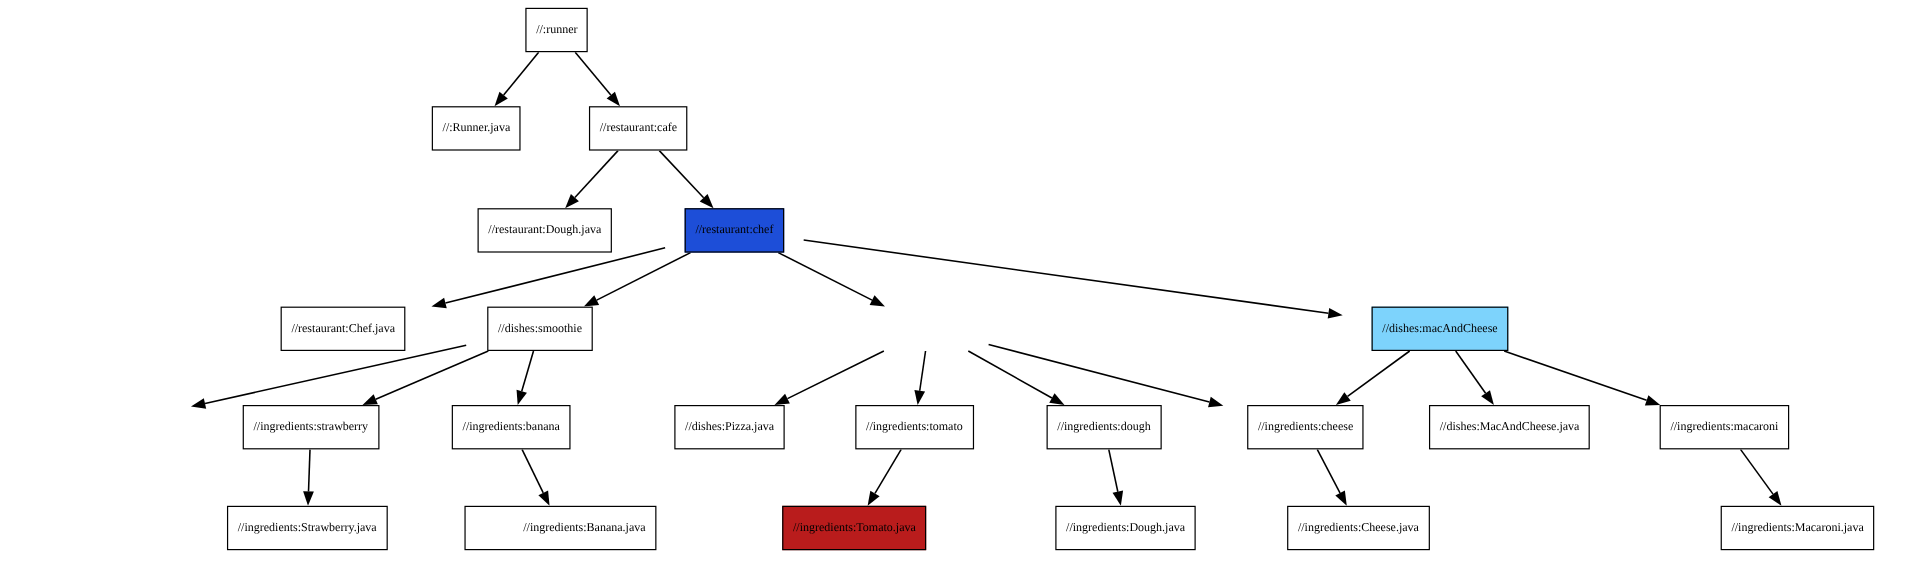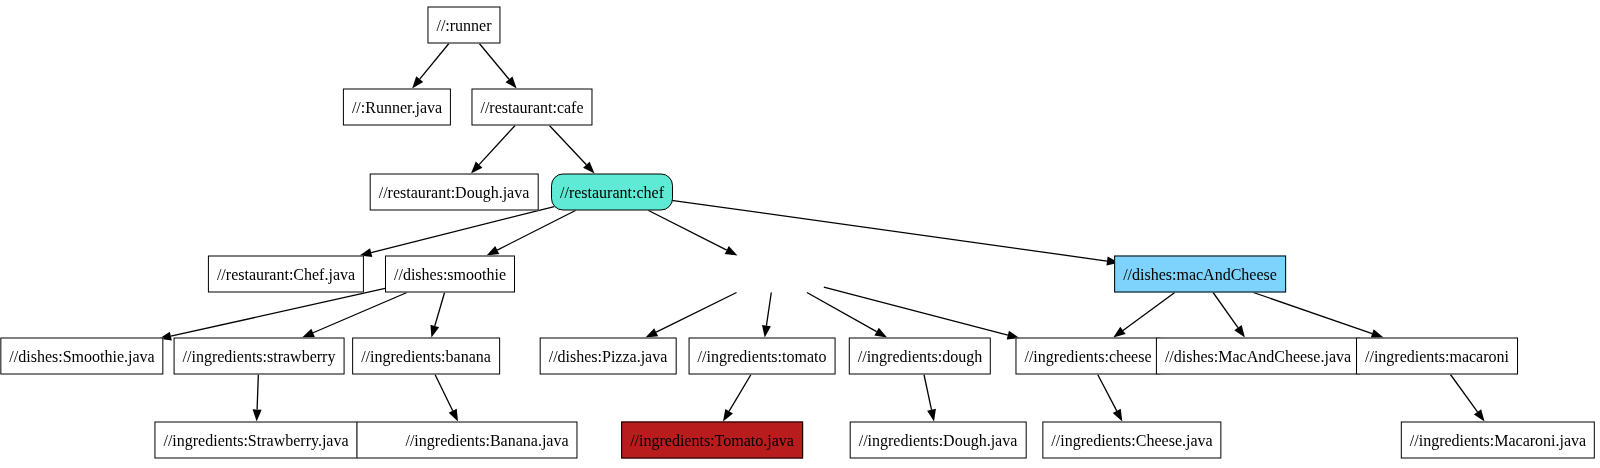--- a/index.html
+++ b/index.html
@@ -21,21 +21,21 @@
     top: 0;
     width: 1600px;
     height: 468px;
   }
   .graph-node {
     position: absolute;
     transform: translate(-50%, -50%);
     border: 1.5px solid #000000;
     background: #ffffff;
     color: #000000;
-    font-size: 16px;
+    font-size: 10px;
     line-height: 17px;
     padding: 9px 8px;
     white-space: nowrap;
     text-align: center;
   }
 </style>
 </head>
 <body>
 
 <div id="canvas" style="background: rgb(255, 255, 255);">
@@ -134,25 +134,24 @@
       </g>
       <g>
         <line x1="1450.4345238095239" y1="374.5" x2="1477.514290697901" y2="411.7901707971098" stroke="#000000" stroke-width="1.3"></line>
         <polygon points="1484.5654761904761,421.5 1473.8731047468173,414.4343653568254 1481.1554766489849,409.14597623739417" fill="#000000"></polygon>
       </g>
     </svg>
 <div class="graph-node" style="left: 464px; top: 25px; background: rgb(255, 255, 255); border-color: rgb(0, 0, 0); color: rgb(0, 0, 0);">//:runner</div>
     <div class="graph-node" style="left: 397px; top: 107px; background: rgb(255, 255, 255); border-color: rgb(0, 0, 0); color: rgb(0, 0, 0);">//:Runner.java</div>
     <div class="graph-node" style="left: 532px; top: 107px; background: rgb(255, 255, 255); border-color: rgb(0, 0, 0); color: rgb(0, 0, 0);">//restaurant:cafe</div>
     <div class="graph-node" style="left: 454px; top: 192px; background: rgb(255, 255, 255); border-color: rgb(0, 0, 0); color: rgb(0, 0, 0);">//restaurant:Dough.java</div>
-    <div class="graph-node" style="left: 612px; top: 192px; background: #5eead4; border-color: rgb(0, 0, 0); color: rgb(0, 0, 0); border-radius: 12px;">//restaurant:chef</div>
+    <div class="graph-node" style="left: 612px; top: 192px; background: #1d4ed8; border-color: rgb(0, 0, 0); color: rgb(0, 0, 0);">//restaurant:chef</div>
     <div class="graph-node" style="left: 286px; top: 274px; background: rgb(255, 255, 255); border-color: rgb(0, 0, 0); color: rgb(0, 0, 0);">//restaurant:Chef.java</div>
     <div class="graph-node" style="left: 450px; top: 274px; background: rgb(255, 255, 255); border-color: rgb(0, 0, 0); color: rgb(0, 0, 0);">//dishes:smoothie</div>
     <div class="graph-node" style="left: 1200px; top: 274px; background: #7dd3fc; border-color: rgb(0, 0, 0); color: rgb(0, 0, 0);">//dishes:macAndCheese</div>
-    <div class="graph-node" style="left: 82px; top: 356px; background: rgb(255, 255, 255); border-color: rgb(0, 0, 0); color: rgb(0, 0, 0);">//dishes:Smoothie.java</div>
     <div class="graph-node" style="left: 259px; top: 356px; background: rgb(255, 255, 255); border-color: rgb(0, 0, 0); color: rgb(0, 0, 0);">//ingredients:strawberry</div>
     <div class="graph-node" style="left: 426px; top: 356px; background: rgb(255, 255, 255); border-color: rgb(0, 0, 0); color: rgb(0, 0, 0);">//ingredients:banana</div>
     <div class="graph-node" style="left: 608px; top: 356px; background: rgb(255, 255, 255); border-color: rgb(0, 0, 0); color: rgb(0, 0, 0);">//dishes:Pizza.java</div>
     <div class="graph-node" style="left: 762px; top: 356px; background: rgb(255, 255, 255); border-color: rgb(0, 0, 0); color: rgb(0, 0, 0);">//ingredients:tomato</div>
     <div class="graph-node" style="left: 920px; top: 356px; background: rgb(255, 255, 255); border-color: rgb(0, 0, 0); color: rgb(0, 0, 0);">//ingredients:dough</div>
     <div class="graph-node" style="left: 1088px; top: 356px; background: rgb(255, 255, 255); border-color: rgb(0, 0, 0); color: rgb(0, 0, 0);">//ingredients:cheese</div>
     <div class="graph-node" style="left: 1258px; top: 356px; background: rgb(255, 255, 255); border-color: rgb(0, 0, 0); color: rgb(0, 0, 0);">//dishes:MacAndCheese.java</div>
     <div class="graph-node" style="left: 1437px; top: 356px; background: rgb(255, 255, 255); border-color: rgb(0, 0, 0); color: rgb(0, 0, 0);">//ingredients:macaroni</div>
     <div class="graph-node" style="left: 256px; top: 440px; background: rgb(255, 255, 255); border-color: rgb(0, 0, 0); color: rgb(0, 0, 0);">//ingredients:Strawberry.java</div>
     <div class="graph-node" style="left: 467px; top: 440px; background: rgb(255, 255, 255); border-color: rgb(0, 0, 0); color: rgb(0, 0, 0); padding-left: 48px;">//ingredients:Banana.java</div>

